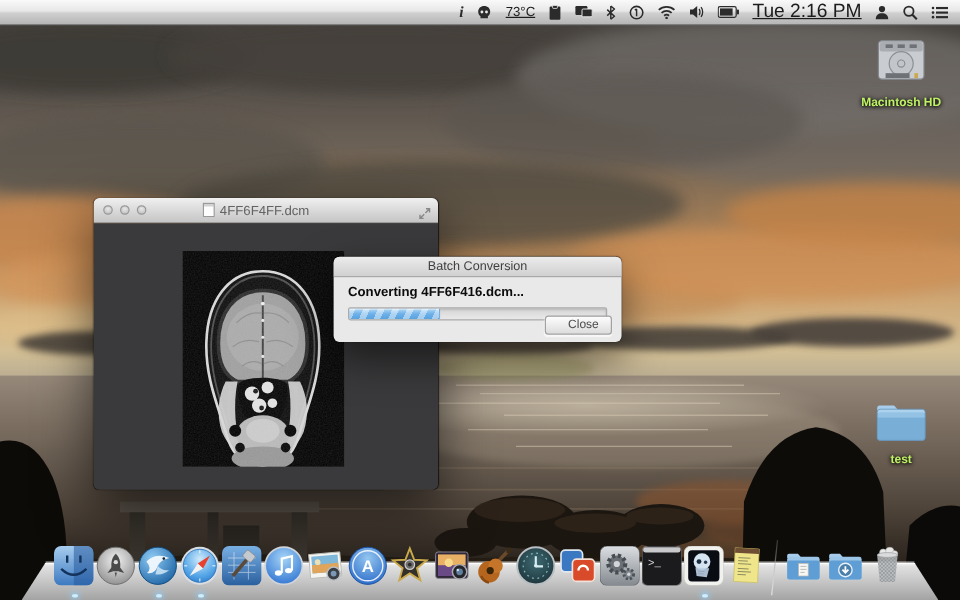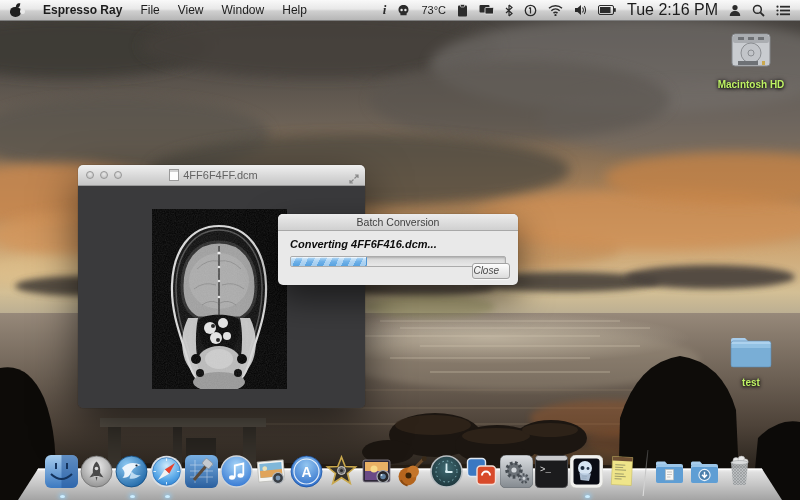--- a/index.html
+++ b/index.html
@@ -13,21 +13,21 @@
   .mb-left{display:flex;align-items:center;padding-left:10px;}
   .apple{width:12px;height:13px;position:relative;margin-right:12px;}
   .apple .body{position:absolute;left:0;top:3px;width:11px;height:10px;background:#1f1f1f;border-radius:45% 45% 48% 48%;}
   .apple .leaf{position:absolute;left:6px;top:-1px;width:4px;height:5px;background:#1f1f1f;border-radius:80% 0 80% 0;transform:rotate(8deg);}
   .apple .bite{position:absolute;right:-3px;top:5px;width:5px;height:5px;background:#e9e9e9;border-radius:50%;}
   .menu{padding:0 9px;white-space:nowrap;}
   .menu.app{font-weight:bold;}
   .mb-right{margin-left:auto;display:flex;align-items:center;gap:11px;padding-right:10px;}
   .sicon{display:inline-flex;align-items:center;color:#2b2b2b;}
   .sicon svg{display:block;}
-  .stext{font-size:11px;}
+  .stext{font-size:11px;text-decoration:underline;}
   .clock{font-size:16px;}
   .istat{font-family:"Liberation Serif",serif;font-style:italic;font-weight:bold;font-size:13px;}
   
   .desktop{position:absolute;left:0;top:20px;width:800px;height:480px;z-index:1;}
   .desktop svg{display:block;}
   
   .dicon{position:absolute;width:88px;text-align:center;z-index:10;color:#bef264;}
   .dicon .lbl{font-size:10px;font-weight:bold;text-shadow:0 1px 3px rgba(0,0,0,.95),0 0 4px rgba(0,0,0,.8);margin-top:1px;}
   .machd{left:707px;top:30px;}
   .testf{left:707px;top:332px;}
@@ -43,30 +43,30 @@
   .doc-glyph{display:inline-block;width:8px;height:10px;background:#fdfdfd;border:1px solid #9a9a9a;
     vertical-align:-2px;margin-right:4px;box-shadow:inset 0 2px 0 #d2d2d2;}
   .fsarrows{position:absolute;right:6px;top:5px;color:#8a8a8a;}
   .wcontent{position:relative;height:223px;background:#3a3a3c;}
   .mri{position:absolute;left:74px;top:23px;width:135px;height:180px;}
   
   .dialog{position:absolute;left:278px;top:214px;width:240px;height:71px;z-index:30;
     background:#e9e9e9;border-radius:5px;box-shadow:0 14px 34px rgba(0,0,0,.55),0 0 1px rgba(0,0,0,.6);overflow:hidden;}
   .dtitle{height:16px;background:linear-gradient(180deg,#ececec,#d0d0d0);border-bottom:1px solid #a8a8a8;
     text-align:center;font-size:10.5px;color:#3f3f3f;line-height:16px;}
-  .dbody{position:relative;padding:5px 12px 0 12px;height:49px;font-style:italic;}
+  .dbody{position:relative;padding:5px 12px 0 12px;height:49px;}
   .dmsg{font-size:11px;font-weight:bold;color:#0c0c0c;margin-top:2px;}
   .ptrack{margin-top:6px;height:11px;border:1px solid #ababab;border-radius:2px;box-sizing:border-box;
     background:linear-gradient(180deg,#d4d4d4,#e9e9e9);box-shadow:inset 0 1px 2px rgba(0,0,0,.18);overflow:hidden;}
   .pfill{height:100%;border-radius:1px;
     background:repeating-linear-gradient(115deg,rgba(255,255,255,.45) 0 5px,rgba(255,255,255,0) 5px 11px),
                linear-gradient(180deg,#b9dcf6,#6fb1e8 50%,#57a2e0);
     box-shadow:inset 0 1px 0 rgba(255,255,255,.6);border-right:1px solid #4e94d2;}
   .closebtn{position:absolute;right:8px;bottom:6px;font-size:10px;color:#4a4a4a;
-    padding:1px 10px 2px 0;border:1px solid #a2a2a2;border-radius:3px;
+    padding:1px 10px 2px 18px;border:1px solid #a2a2a2;border-radius:3px;
     background:linear-gradient(180deg,#fdfdfd,#dcdcdc);box-shadow:0 1px 1px rgba(255,255,255,.7);}
   
   .dock{position:absolute;left:0;bottom:0;width:800px;height:54px;z-index:40;}
   .shelf{position:absolute;left:18px;right:18px;bottom:0;height:31px;
     background:linear-gradient(180deg,#f5f5f5 0%,#e0e0e0 10%,#c6c6c6 50%,#a3a3a3 100%);
     clip-path:polygon(2.6% 0,97.4% 0,100% 100%,0 100%);
     box-shadow:inset 0 1px 0 rgba(255,255,255,.9);}
   .shelf-edge{position:absolute;left:38px;right:38px;bottom:30px;height:2px;
     background:linear-gradient(180deg,rgba(255,255,255,.85),rgba(255,255,255,.2));}
   .dock-items{position:absolute;left:44px;bottom:12px;display:flex;align-items:flex-end;}
@@ -75,32 +75,20 @@
   .dock-item.running::after{content:"";position:absolute;left:50%;bottom:-10px;width:5px;height:3px;margin-left:-2px;
     border-radius:50%;background:#cdeeff;box-shadow:0 0 5px 1px #8ed2ff;}
   .ddivider{width:13px;height:42px;position:relative;}
   .ddivider::before{content:"";position:absolute;left:6px;top:4px;bottom:-8px;width:1px;
     background:linear-gradient(180deg,rgba(90,90,90,.55),rgba(255,255,255,.65));transform:skewX(-6deg);}
 </style>
 </head>
 <body>
 
 <div class="menubar">
-  <div class="mb-left">
-    <span class="apple">
-        <span class="body"></span>
-        <span class="leaf"></span>
-        <span class="bite"></span>
-      </span>
-    <span class="menu app">Espresso Ray</span>
-    <span class="menu">File</span>
-    <span class="menu">View</span>
-    <span class="menu">Window</span>
-    <span class="menu">Help</span>
-  </div>
   <div class="mb-right">
     <span class="sicon istat">i</span>
     <span class="sicon">
       <svg width="13" height="13" viewBox="0 0 13 13">
           <path d="M6.5,1 C9.5,1 11.5,3 11.5,5.8 C11.5,7.6 10.6,8.8 9.6,9.5 L9.6,11.2 L3.4,11.2 L3.4,9.5 C2.4,8.8 1.5,7.6 1.5,5.8 C1.5,3 3.5,1 6.5,1 Z" fill="#2b2b2b"></path>
           <circle cx="4.6" cy="6" r="1.2" fill="#e8e8e8"></circle>
           <circle cx="8.4" cy="6" r="1.2" fill="#e8e8e8"></circle>
         </svg>
     </span>
     <span class="stext">73°C</span>

